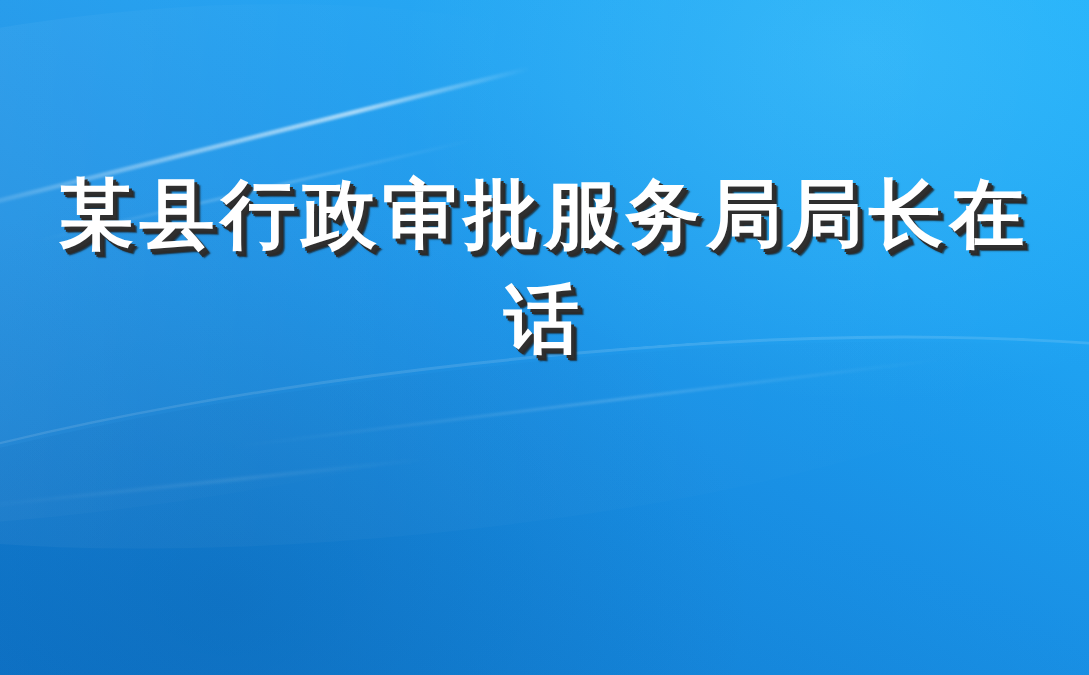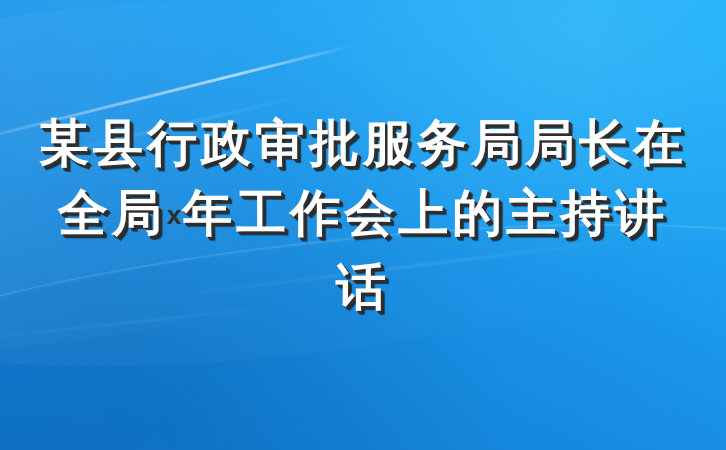--- a/index.html
+++ b/index.html
@@ -186,19 +186,18 @@
     <div class="wave-c-edge"></div>
     <div class="streak-3"></div>
     <div class="streak-4"></div>
     <div class="shade-bl"></div>
   </div>
 
   <div class="headline">
 
     <span class="h-line">某县行政审批服务局局长在</span>
 
-    <span class="h-line"><span>全局</span><span class="token-x">X</span><span>年工作会上的主持讲</span></span>
 
     <span class="h-line">话</span>
 
   </div>
 
 </div>
 
 </body></html>

